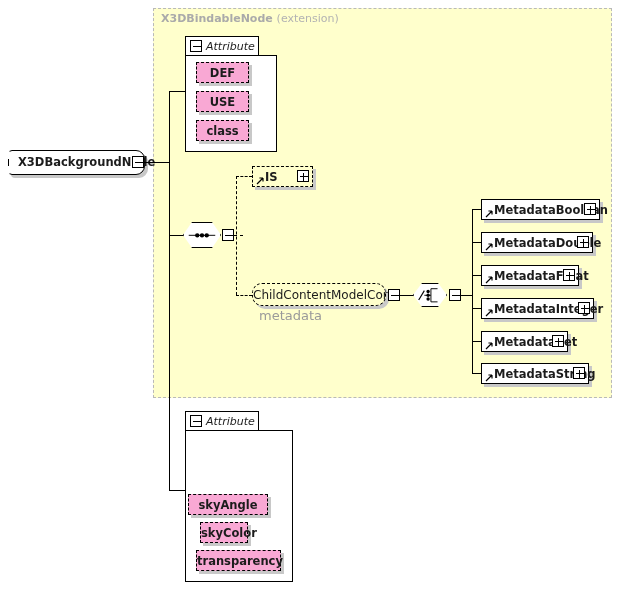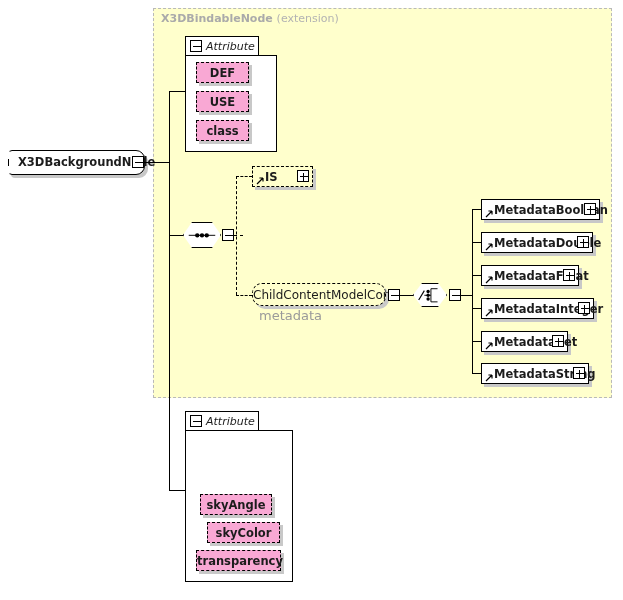--- a/index.html
+++ b/index.html
@@ -249,23 +249,23 @@
     <span class="vbar"></span>
   </div>
 
   <div class="attr-tab" style="left:185px;top:411px;width:74px;height:20px;"></div>
   <div class="attr-panel" style="left:185px;top:430px;width:108px;height:152px;"></div>
   <div class="tgl" style="left:190px;top:415px;">
     <span class="hbar"></span>
   </div>
   <div class="attr-tab-lbl" style="left:206px;top:415px;">Attribute</div>
 
-  <div class="attr-row" style="left:200px;top:494px;width:72px;height:21px;">
+  <div class="attr-row" style="left:188px;top:494px;width:80px;height:21px;">
     <span class="attr-row-lbl">skyAngle</span>
   </div>
-  <div class="attr-row" style="left:207px;top:522px;width:73px;height:21px;padding-left:27px;">
+  <div class="attr-row" style="left:200px;top:522px;width:48px;height:21px;padding-left:27px;">
     <span class="attr-row-lbl">skyColor</span>
   </div>
   <div class="attr-row" style="left:196px;top:550px;width:85px;height:21px;">
     <span class="attr-row-lbl">transparency</span>
   </div>
 
 </div>
 
 </body></html>

